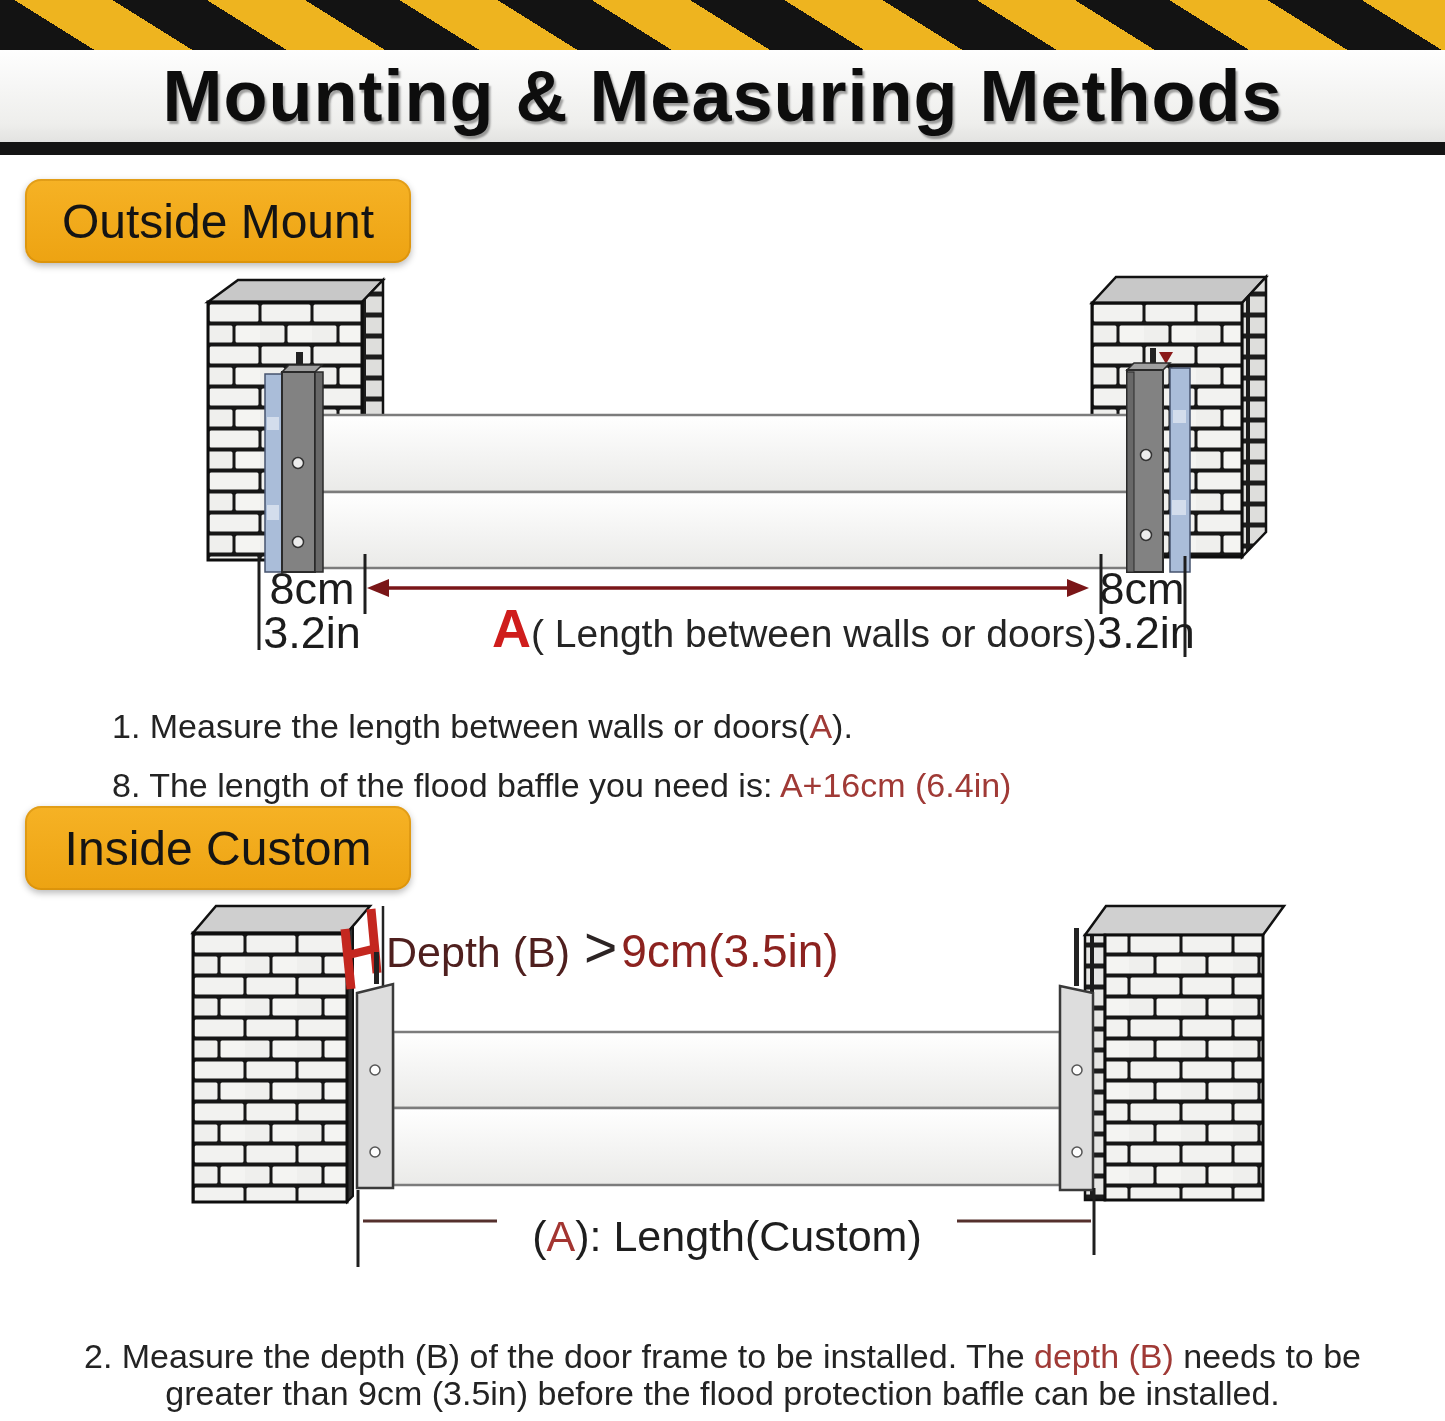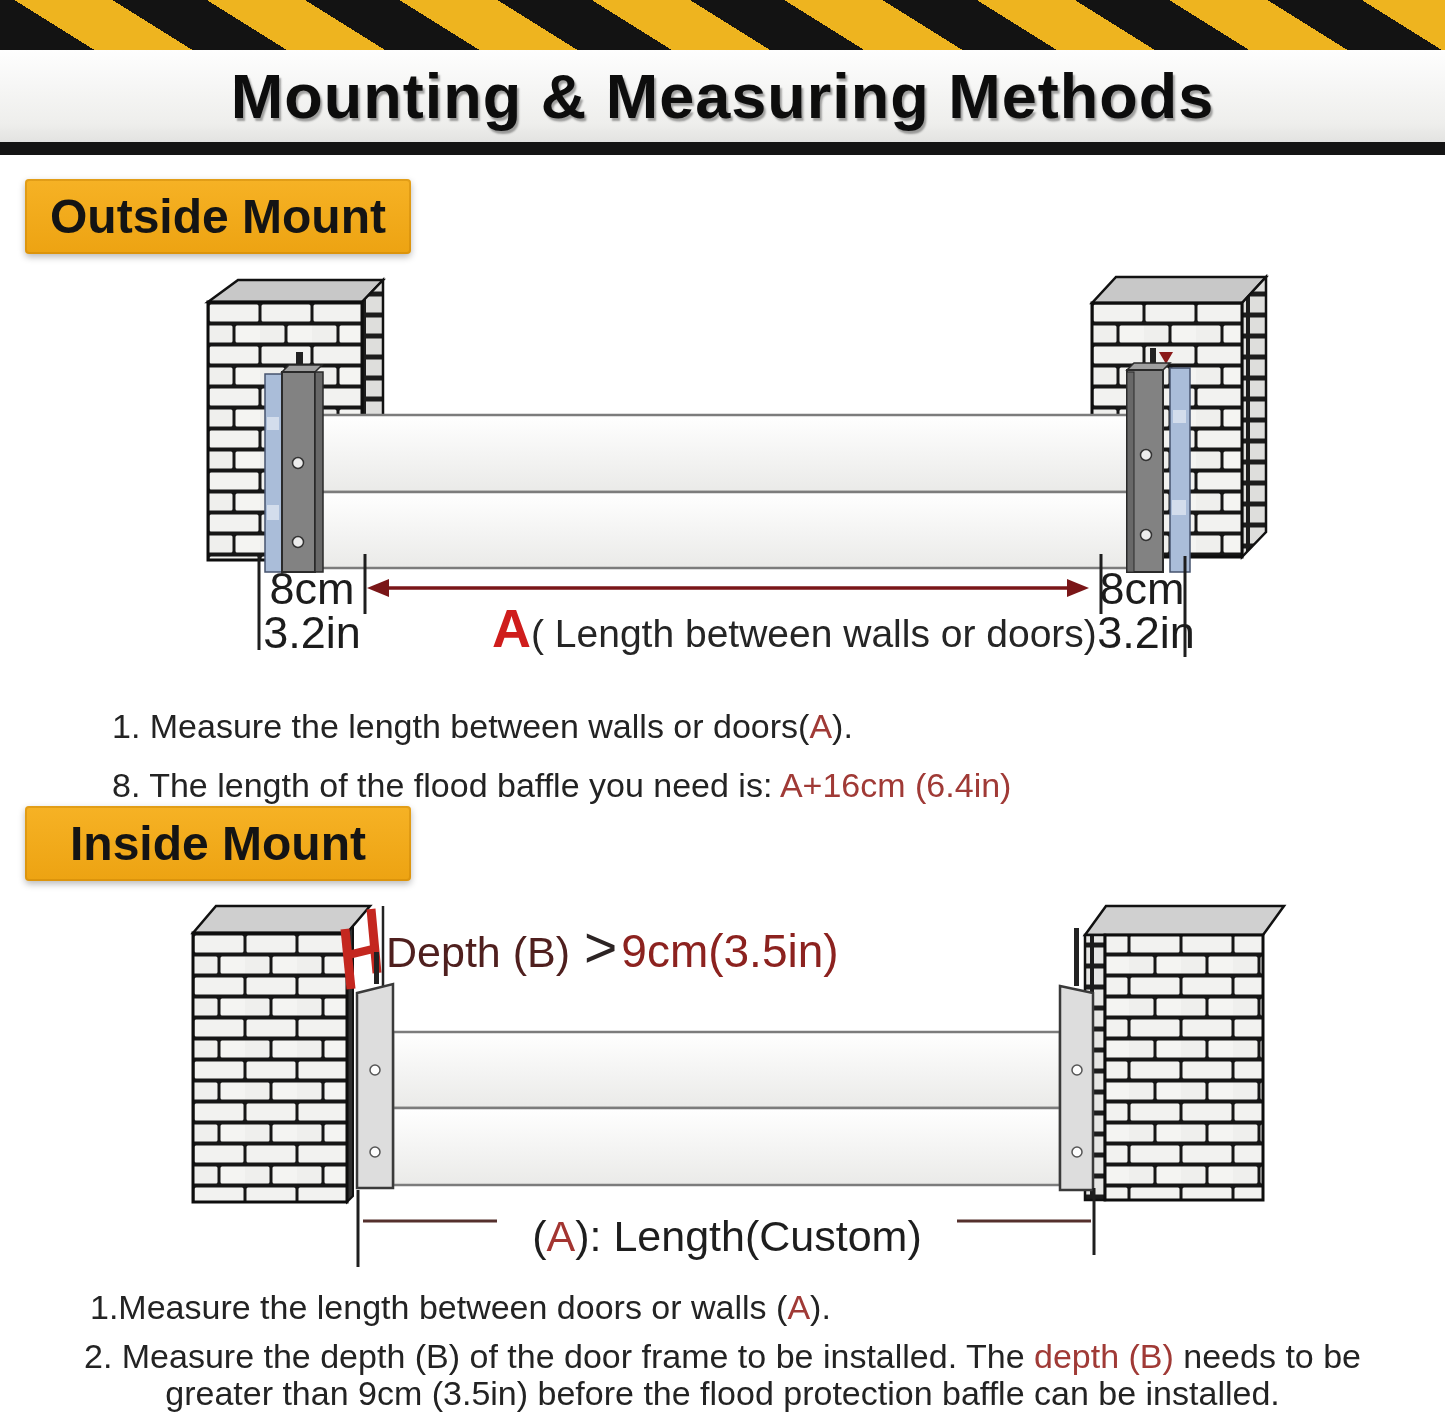--- a/index.html
+++ b/index.html
@@ -11,31 +11,31 @@
   .stripes {
     position:absolute; left:0; top:0; width:100%; height:50px;
     background:repeating-linear-gradient(32deg, #131313 0 50px, #eeb41f 50px 102px);
   }
   .titleband {
     position:absolute; left:0; top:50px; width:100%; height:92px;
     background:linear-gradient(180deg,#fefefe 0%,#eeeeec 80%,#e3e3e1 100%);
     display:flex; align-items:center; justify-content:center;
   }
   .title {
-    margin:0; font-size:63px; font-weight:700; color:#0d0d0d; letter-spacing:1px;
+    margin:0; font-size:72px; font-weight:700; color:#0d0d0d; letter-spacing:1px;
     text-shadow:2px 3px 2px rgba(0,0,0,0.35);
   }
   .blackbar { position:absolute; left:0; top:142px; width:100%; height:13px; background:#141414; }
   
   .badge {
-    position:absolute; left:25px; width:386px; height:75px;
+    position:absolute; left:25px; width:386px; height:84px;
     background:linear-gradient(180deg,#f6b225 0%, #eda312 100%);
-    border-radius:4px; box-shadow:0 3px 7px rgba(0,0,0,0.28), inset 0 0 0 2px rgba(190,120,0,0.35);
+    border-radius:16px; box-shadow:0 3px 7px rgba(0,0,0,0.28), inset 0 0 0 2px rgba(190,120,0,0.35);
     display:flex; align-items:center; justify-content:center;
-    font-size:48px; font-weight:700; color:#141414;
+    font-size:48px; font-weight:400; color:#141414;
   }
   #badge-outside { top:179px; }
   #badge-inside  { top:806px; }
   
   svg { position:absolute; left:0; }
   svg text { font-family:"Liberation Sans", sans-serif; }
   .dim   { font-size:45px; fill:#1c1c1c; }
   .bigA  { font-size:54px; font-weight:700; fill:#cf1d1c; }
   .lblTxt{ font-size:39px; fill:#252525; }
   .lenLbl{ font-size:43px; fill:#1e1e1e; }
@@ -141,21 +141,21 @@
     <text x="1142" y="604" text-anchor="middle" class="dim">8cm</text>
     <text x="1146" y="648" text-anchor="middle" class="dim">3.2in</text>
     <text x="492" y="647"><tspan class="bigA">A</tspan><tspan class="lblTxt">( Length between walls or doors)</tspan></text>
   </svg>
 
   <div class="steps" id="steps-outside" style="left:112px; top:708px;">
     <p><span>1. Measure the length between walls or doors(</span><span class="maroon">A</span><span>).</span></p>
     <p><span>8. The length of the flood baffle you need is: </span><span class="maroon">A+16cm (6.4in)</span></p>
   </div>
 
-  <div class="badge" id="badge-inside">Inside Mount</div>
+  <div class="badge" id="badge-inside">Inside Custom</div>
 
   <svg style="top:895px" width="1445" height="390" viewBox="0 895 1445 390">
     <defs>
       <pattern id="brick2" width="52" height="42" patternUnits="userSpaceOnUse" patternTransform="translate(193,933)">
         <rect width="52" height="42" fill="#161616"></rect>
         <rect x="1.5" y="2.5" width="49" height="17" rx="1.5" fill="#f2f2f0"></rect>
         <rect x="-24.5" y="23.5" width="49" height="17" rx="1.5" fill="#efefed"></rect>
         <rect x="27.5" y="23.5" width="49" height="17" rx="1.5" fill="#f4f4f2"></rect>
       </pattern>
       <pattern id="side2" width="26" height="21" patternUnits="userSpaceOnUse">
@@ -210,16 +210,15 @@
       <line x1="358" y1="1190" x2="358" y2="1267" stroke="#1e1e1e" stroke-width="3"></line>
       <line x1="1094" y1="1188" x2="1094" y2="1255" stroke="#1e1e1e" stroke-width="3"></line>
       <line x1="363" y1="1221" x2="497" y2="1221" stroke="#55302d" stroke-width="3"></line>
       <line x1="957" y1="1221" x2="1091" y2="1221" stroke="#55302d" stroke-width="3"></line>
     </g>
 
     <text x="386" y="967"><tspan class="depth1">Depth (B)</tspan><tspan class="depthGt" dx="14">&gt;</tspan><tspan class="depth2" dx="4">9cm(3.5in)</tspan></text>
     <text x="727" y="1251" text-anchor="middle"><tspan class="lenLbl">(</tspan><tspan class="lenA">A</tspan><tspan class="lenLbl">): Length(Custom)</tspan></text>
   </svg>
 
-  <p id="inside-step-1"><span>1.Measure the length between doors or walls (</span><span class="maroon">A</span><span>).</span></p>
   <p id="inside-step-2"><span>2. Measure the depth (B) of the door frame to be installed. The </span><span class="maroon">depth (B)</span><span> needs to be greater than 9cm (3.5in) before the flood protection baffle can be installed.</span></p>
 
 </div>
 
 </body></html>

